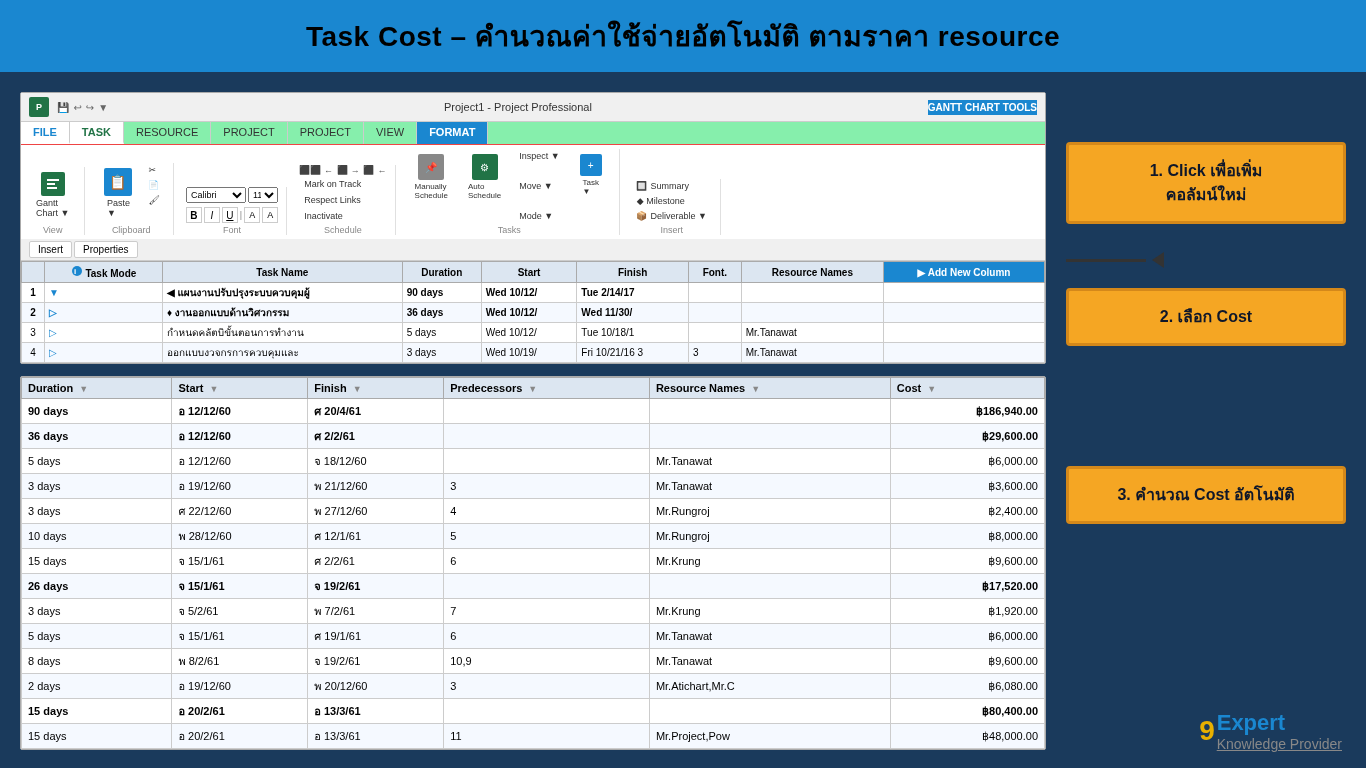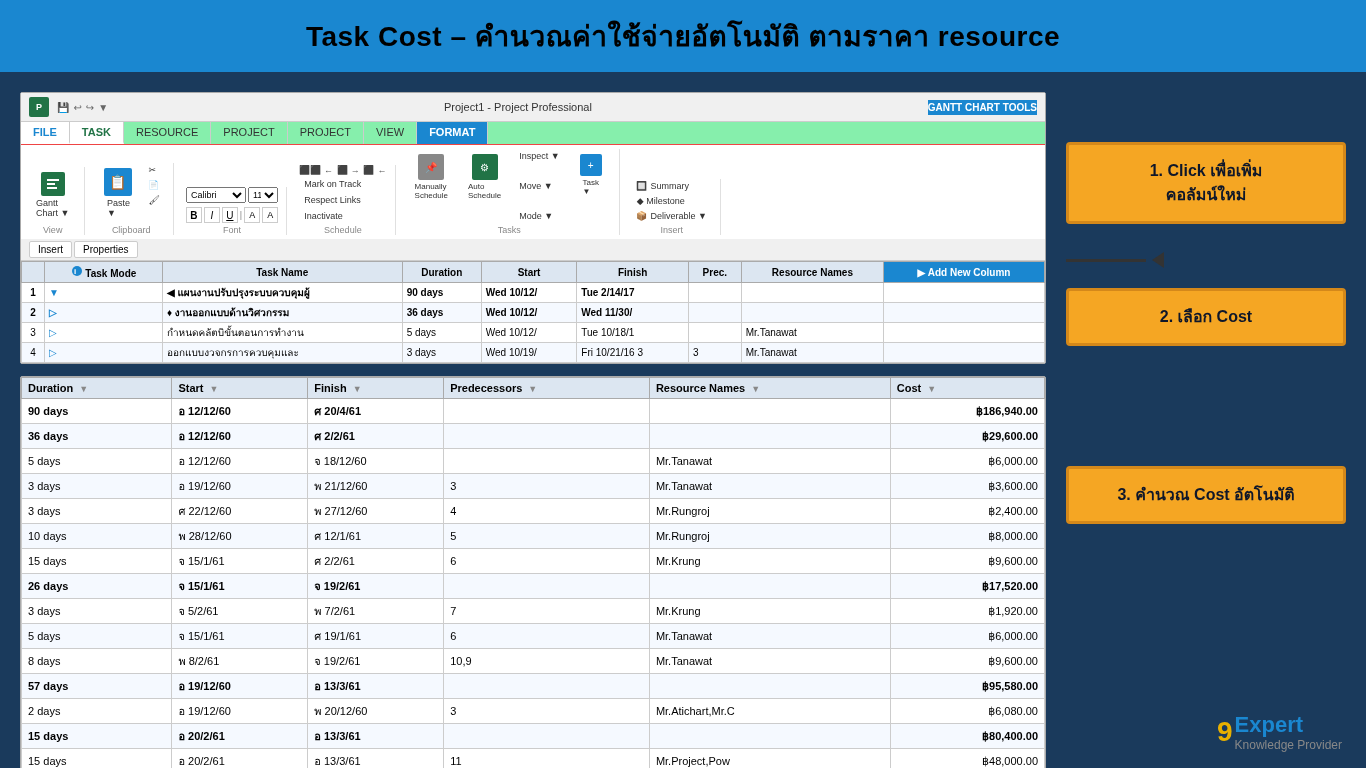--- a/index.html
+++ b/index.html
@@ -258,24 +258,25 @@
       font-size: 28px;
       font-weight: bold;
       color: #e8b000;
     }
     .logo-expert {
       font-size: 22px;
       font-weight: bold;
       color: #1a87d0;
     }
     .logo-provider {
-      font-size: 12px;
+      font-size: 14px;
       color: #888;
       display: block;
       text-align: right;
+      text-decoration: underline;
     }
 
     .project-window-wrap {
       position: relative;
     }
 
     .insert-properties-bar {
       background: #f0f0f0;
       border-bottom: 1px solid #ccc;
       display: flex;
@@ -437,21 +438,21 @@
                 <svg width="12" height="12" viewBox="0 0 12 12">
                     <circle cx="6" cy="6" r="5" fill="#1a87d0"></circle>
                     <text x="3" y="9" fill="white" font-size="8">i</text>
                   </svg>
                 Task Mode
               </th>
               <th>Task Name</th>
               <th>Duration</th>
               <th>Start</th>
               <th>Finish</th>
-              <th>Prec.</th>
+              <th>Font.</th>
               <th>Resource Names</th>
               <th class="add-new-col">▶ Add New Column</th>
             </tr>
           </thead>
           <tbody>
             <tr class="row-bold">
               <td>1</td>
               <td><span style="color:#1a87d0;">▼</span></td>
               <td>◀ แผนงานปรับปรุงระบบควบคุมผู้</td>
               <td>90 days</td>
@@ -594,28 +595,20 @@
     <td class="cost-col">฿6,000.00</td>
   </tr>
             <tr>
     <td>8 days</td>
     <td>พ 8/2/61</td>
     <td>จ 19/2/61</td>
     <td>10,9</td>
     <td>Mr.Tanawat</td>
     <td class="cost-col">฿9,600.00</td>
   </tr>
-            <tr class="bold-row">
-    <td>57 days</td>
-    <td>อ 19/12/60</td>
-    <td>อ 13/3/61</td>
-    <td></td>
-    <td></td>
-    <td class="cost-col">฿95,580.00</td>
-  </tr>
             <tr>
     <td>2 days</td>
     <td>อ 19/12/60</td>
     <td>พ 20/12/60</td>
     <td>3</td>
     <td>Mr.Atichart,Mr.C</td>
     <td class="cost-col">฿6,080.00</td>
   </tr>
             <tr class="bold-row">
     <td>15 days</td>

